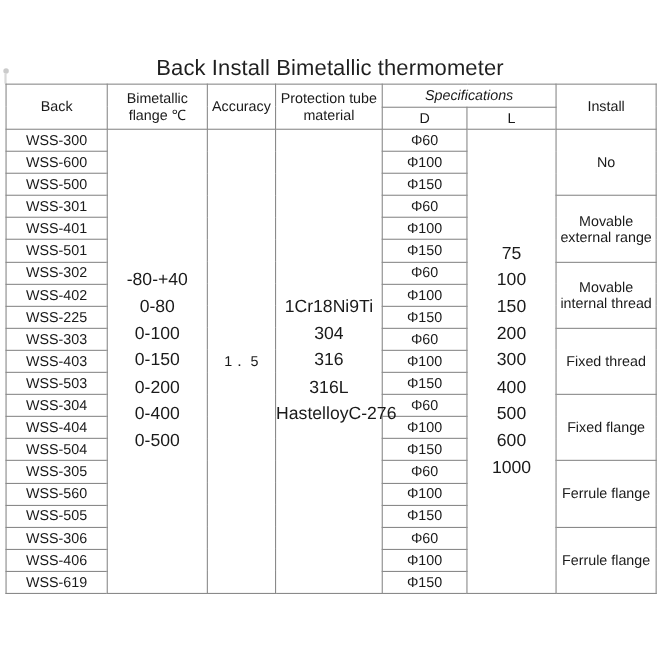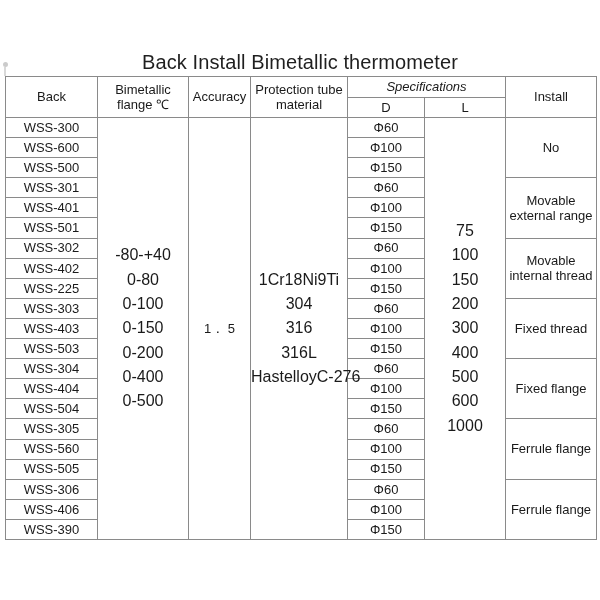--- a/index.html
+++ b/index.html
@@ -296,19 +296,19 @@
           <td class="c-d">Φ60</td>
           <td class="c-install" rowspan="3">
             <span class="ins">Ferrule flange</span>
           </td>
         </tr>
         <tr>
           <td class="c-model">WSS-406</td>
           <td class="c-d">Φ100</td>
         </tr>
         <tr>
-          <td class="c-model">WSS-390</td>
+          <td class="c-model">WSS-619</td>
           <td class="c-d">Φ150</td>
         </tr>
       </tbody>
   </table>
 
 </div>
 
 </body></html>

